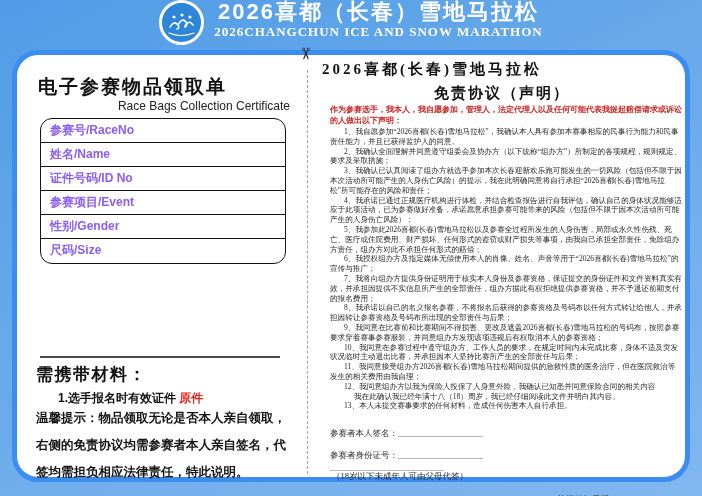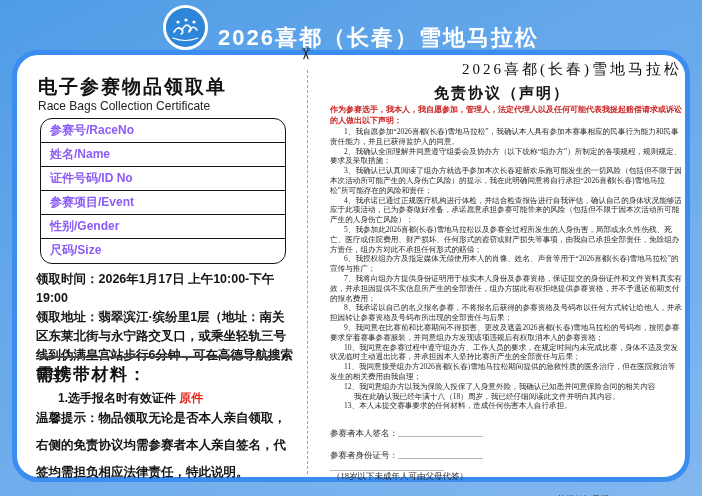--- a/index.html
+++ b/index.html
@@ -9,21 +9,21 @@
     overflow:hidden;
   }
   .page {
     position:relative; width:702px; height:496px;
     background:linear-gradient(155deg,#4f9ce6 0%,#64a7ea 35%,#82b7ef 100%);
   }
 
   
   .header {
     position:absolute; top:0; left:0; width:702px; height:50px;
-    display:flex; align-items:flex-end; justify-content:center; gap:10px;
+    display:flex; align-items:flex-start; justify-content:center; gap:10px;
   }
   .logo {
     width:45px; height:45px; border-radius:50%;
     background:#2e86d8; border:3px solid #ffffff;
     flex:0 0 auto; position:relative; overflow:hidden;
   }
   .header-text { text-align:center; color:#ffffff; }
   .header-title { font-size:22px; font-weight:800; letter-spacing:2px; line-height:24px; }
   .header-sub {
     font-family:"Liberation Serif","DejaVu Serif",serif;
@@ -42,21 +42,21 @@
     border-left:1px dashed #99a6b2;
   }
   .scissors {
     position:absolute; left:298px; top:46px; font-size:16px; color:#222;
     transform:rotate(90deg); line-height:16px;
   }
 
   
   .lp-title { position:absolute; left:38px; top:74px; width:252px; text-align:left;
     font-size:19px; font-weight:bold; letter-spacing:2px; color:#121212; }
-  .lp-sub { position:absolute; left:38px; top:99px; width:252px; text-align:left;
+  .lp-sub { position:absolute; left:38px; top:99px; width:252px; text-align:right;
     font-size:12px; color:#222222; }
   .form {
     position:absolute; left:40px; top:118px; width:246px;
     border:1.6px solid #141414; border-radius:12px; overflow:hidden; background:#fff;
   }
   .form-row {
     height:24px; line-height:23px; padding-left:9px;
     font-size:12px; font-weight:bold; color:#8b5cf6;
     border-bottom:1.6px solid #141414;
   }
@@ -74,22 +74,22 @@
   .materials-item { position:absolute; left:58px; top:390px;
     font-size:12px; font-weight:bold; color:#111; }
   .materials-item .highlight { color:#e8231a; font-size:12px; }
   .notice {
     position:absolute; left:36px; top:405px; width:258px;
     font-size:12.5px; font-weight:bold; color:#141414; line-height:27px;
   }
 
   
   .rp { font-family:"Liberation Serif","DejaVu Serif",serif; }
-  .rp-title1 { position:absolute; left:322px; top:60px; width:360px; text-align:right;
-    font-size:15px; font-weight:normal; letter-spacing:3px; color:#111; }
+  .rp-title1 { position:absolute; left:322px; top:60px; width:360px; text-align:left;
+    font-size:15px; font-weight:bold; letter-spacing:3px; color:#111; }
   .rp-title2 { position:absolute; left:322px; top:84px; width:360px; text-align:center;
     font-size:15px; font-weight:bold; letter-spacing:2px; color:#111; }
   .rp-intro {
     position:absolute; left:330px; top:104px; width:352px;
     font-size:8px; font-weight:bold; color:#cc2222; line-height:11px;
   }
   .rp-body {
     position:absolute; left:330px; top:127px; width:352px;
     font-size:7.6px; line-height:9.8px; color:#2a2a2a;
   }
@@ -116,44 +116,41 @@
         <path d="M16 22 q4 -8 8 -3 q2 3 -1 5" stroke="#ffffff" stroke-width="1.6" fill="none" stroke-linecap="round"></path>
         <path d="M23 23 q4 -7 8 -1" stroke="#ffffff" stroke-width="1.6" fill="none" stroke-linecap="round"></path>
         <circle cx="12" cy="14" r="1.6" fill="#ffffff"></circle>
         <circle cx="20" cy="12" r="1.6" fill="#ffffff"></circle>
         <circle cx="28" cy="14" r="1.6" fill="#ffffff"></circle>
         <path d="M7 30 q12 5 25 0" stroke="#ffffff" stroke-width="1.2" fill="none" stroke-linecap="round"></path>
       </svg>
     </div>
     <div class="header-text">
       <div class="header-title">2026喜都（长春）雪地马拉松</div>
+      <div class="header-sub">2026CHANGCHUN ICE AND SNOW MARATHON</div>
     </div>
   </div>
 
   <div class="card"></div>
 
   <div class="scissors">✂</div>
   <div class="cut-line"></div>
 
   <div class="lp-title">电子参赛物品领取单</div>
   <div class="lp-sub">Race Bags Collection Certificate</div>
 
   <div class="form">
     <div class="form-row">参赛号/RaceNo</div>
     <div class="form-row">姓名/Name</div>
     <div class="form-row">证件号码/ID No</div>
     <div class="form-row">参赛项目/Event</div>
     <div class="form-row">性别/Gender</div>
     <div class="form-row">尺码/Size</div>
   </div>
 
-  <div class="pickup">
-    <div>领取时间：2026年1月17日 上午10:00-下午19:00</div>
-    <div>领取地址：翡翠滨江·缤纷里1层（地址：南关区东莱北街与永宁路交叉口，或乘坐轻轨三号线到伪满皇宫站步行6分钟，可在高德导航搜索前往）</div>
-  </div>
 
   <div class="lp-divider"></div>
 
   <div class="materials-title">需携带材料：</div>
   <div class="materials-item"><span>1.选手报名时有效证件 </span><span class="highlight">原件</span></div>
 
   <div class="notice">温馨提示：物品领取无论是否本人亲自领取，右侧的免责协议均需参赛者本人亲自签名，代签均需担负相应法律责任，特此说明。</div>
 
   <div class="rp rp-title1">2026喜都(长春)雪地马拉松</div>
   <div class="rp rp-title2">免责协议（声明）</div>

